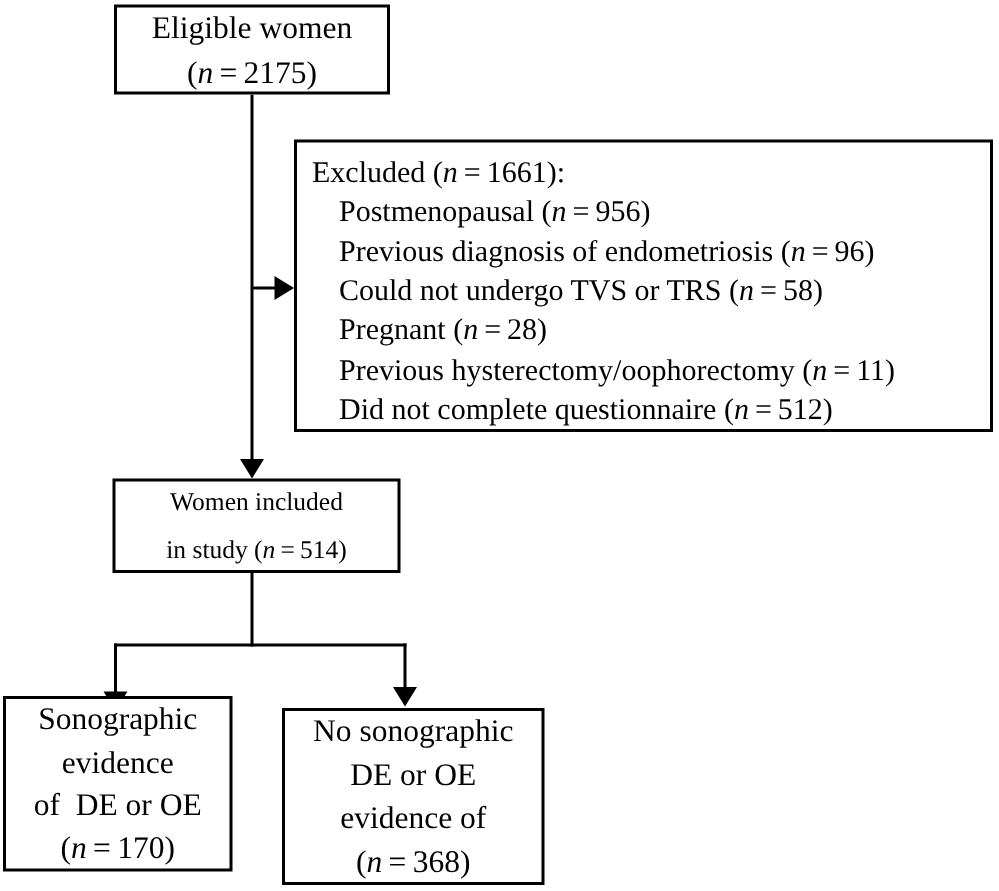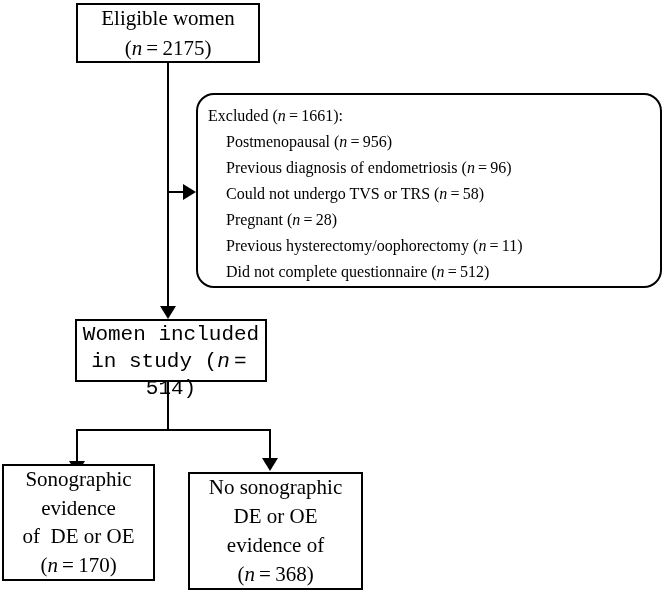--- a/index.html
+++ b/index.html
@@ -27,30 +27,29 @@
   }
   .centered { text-align: center; }
   .n { font-style: italic; }
 
   .box-eligible {
     left: 76px; top: 3px; width: 184px; height: 60px;
     font-size: 21px; line-height: 26px;
   }
   .box-excluded {
     left: 196px; top: 93px; width: 466px; height: 195px;
-    font-size: 16px; line-height: 26px;
-    justify-content: center;
+    font-size: 20px; line-height: 26px;
+    justify-content: space-between;
     padding: 7px 2px 0 10px;
     white-space: nowrap;
-    border-radius: 18px;
   }
   .box-excluded .excluded-item { padding-left: 18px; }
   .box-included {
     left: 75px; top: 319px; width: 192px; height: 63px;
-    font-size: 21px; line-height: 27px; font-family: Liberation Mono, monospace;
+    font-size: 17px; line-height: 27px;
   }
   .box-sono {
     left: 2px; top: 464px; width: 153px; height: 117px;
     font-size: 21px; line-height: 27px;
   }
   .box-nosono {
     left: 188px; top: 472px; width: 175px; height: 118px;
     font-size: 21px; line-height: 27px;
   }
 

